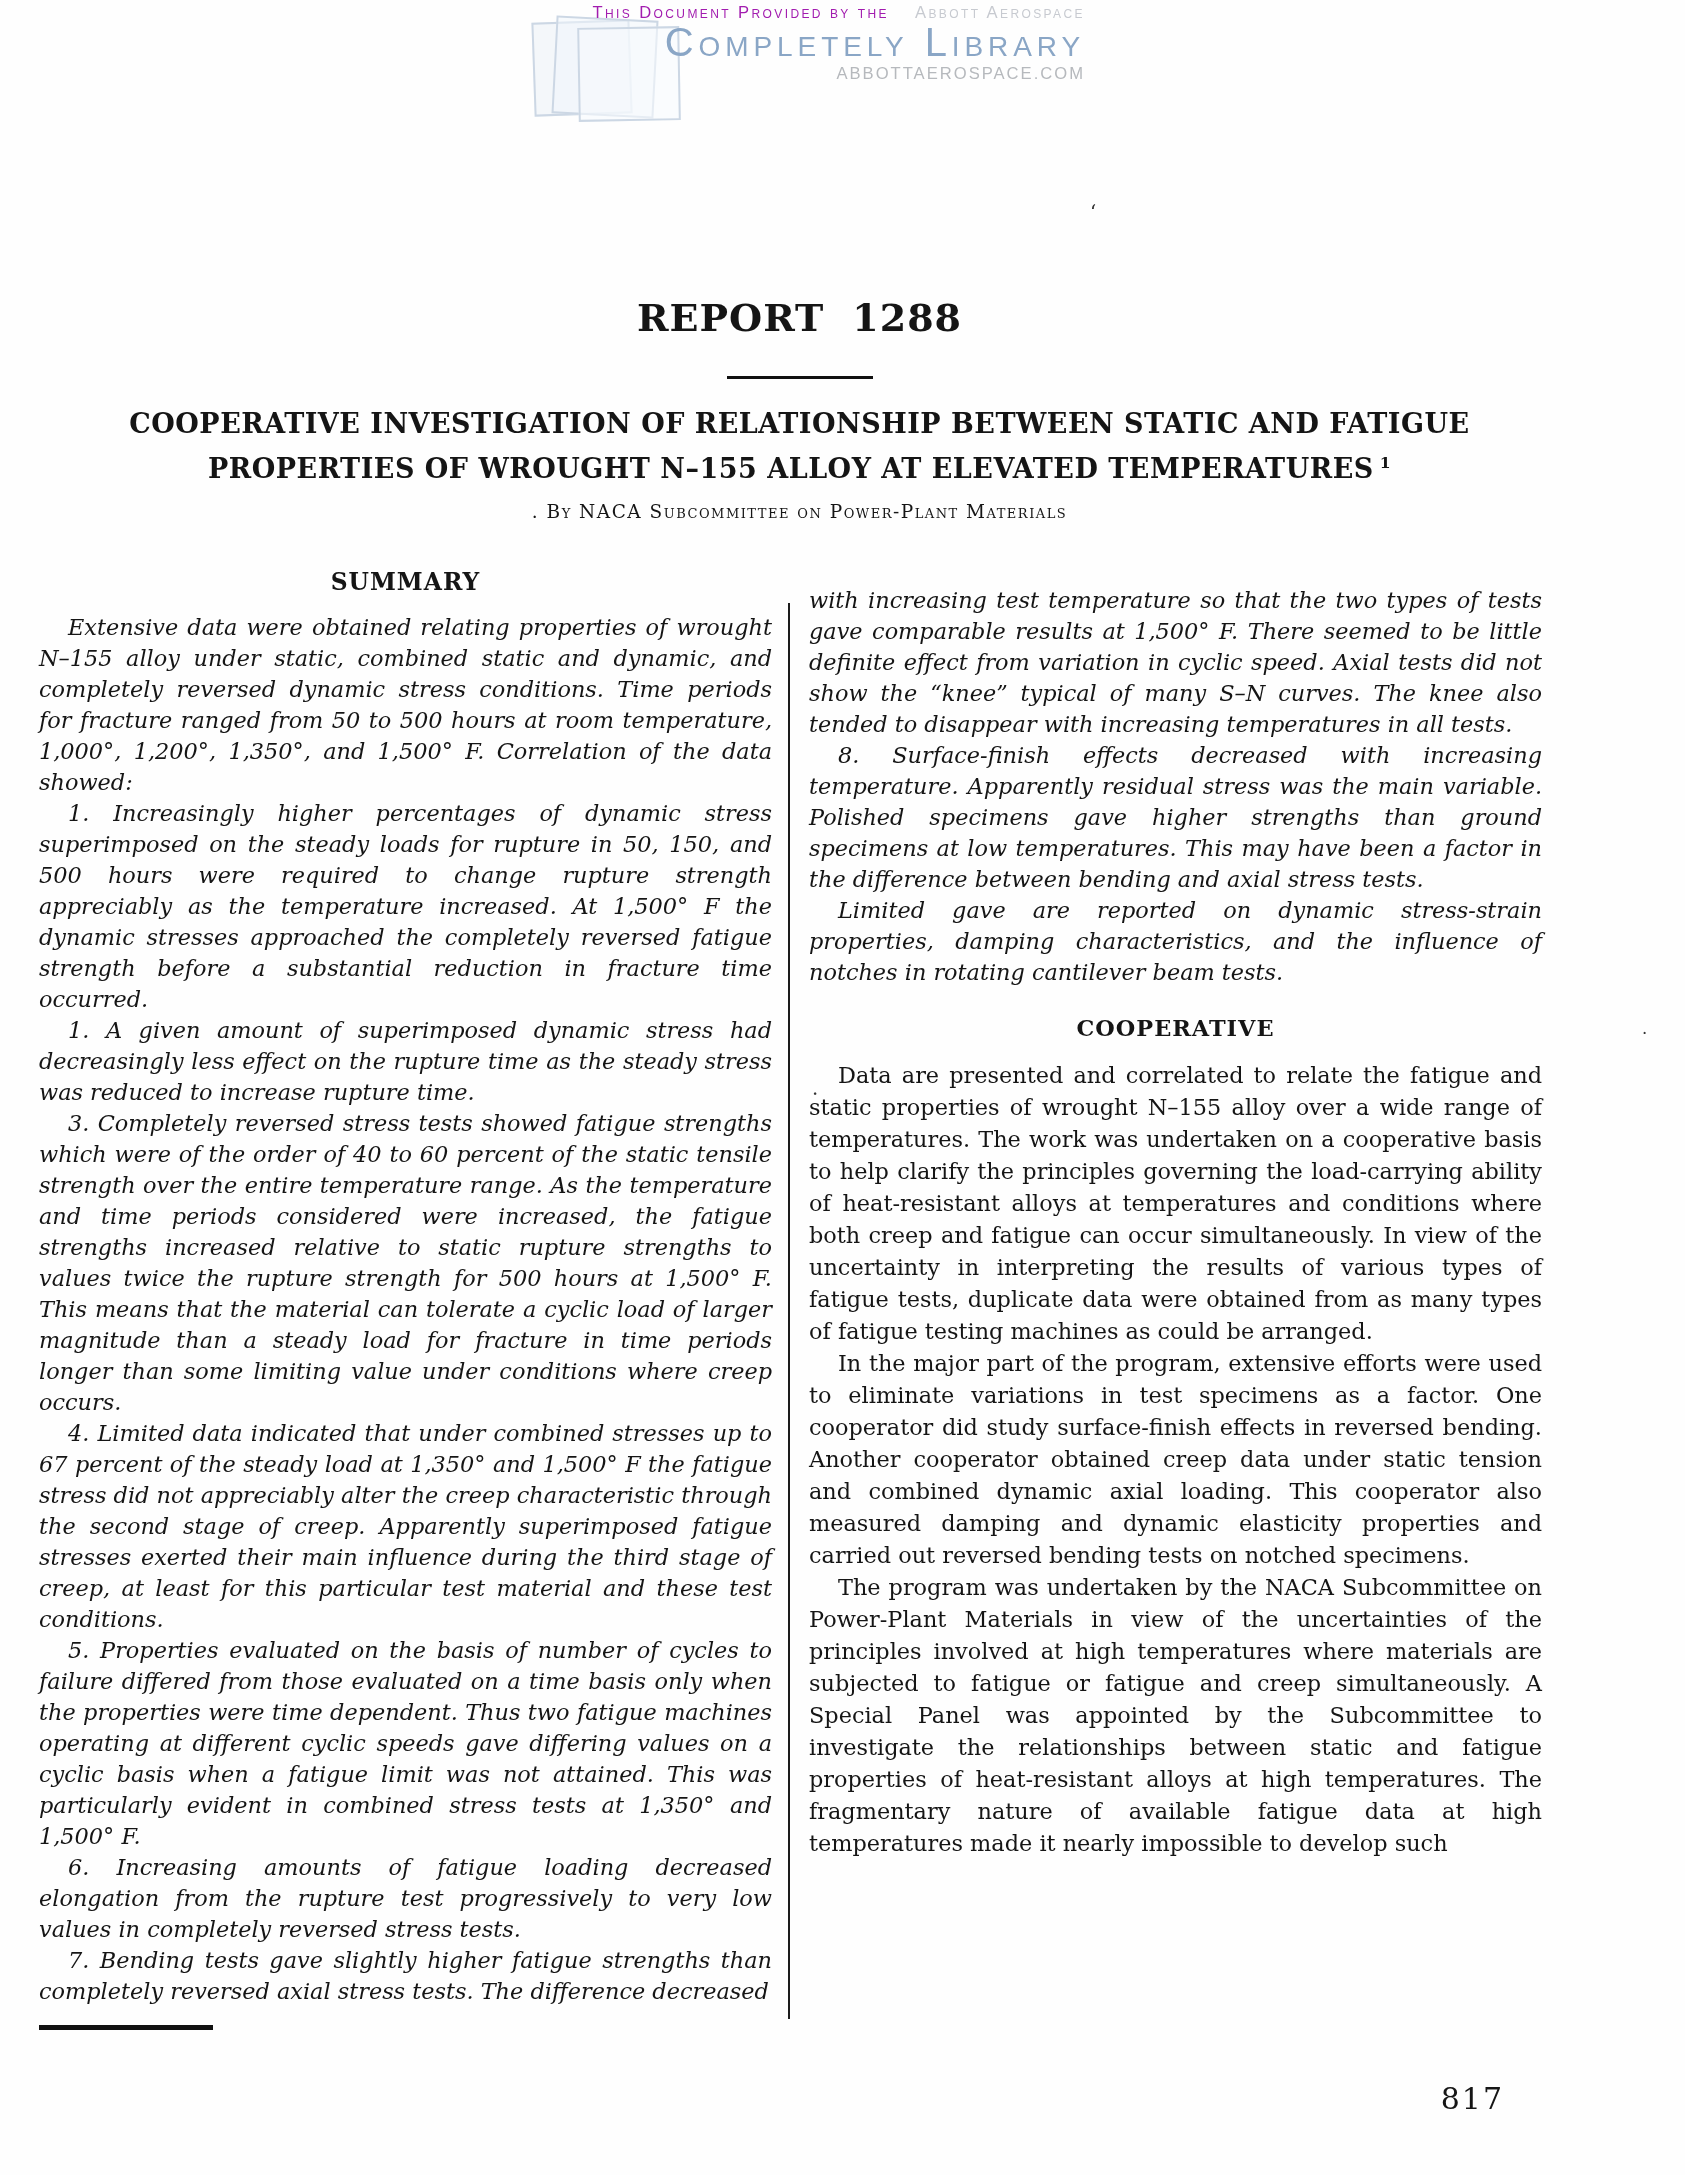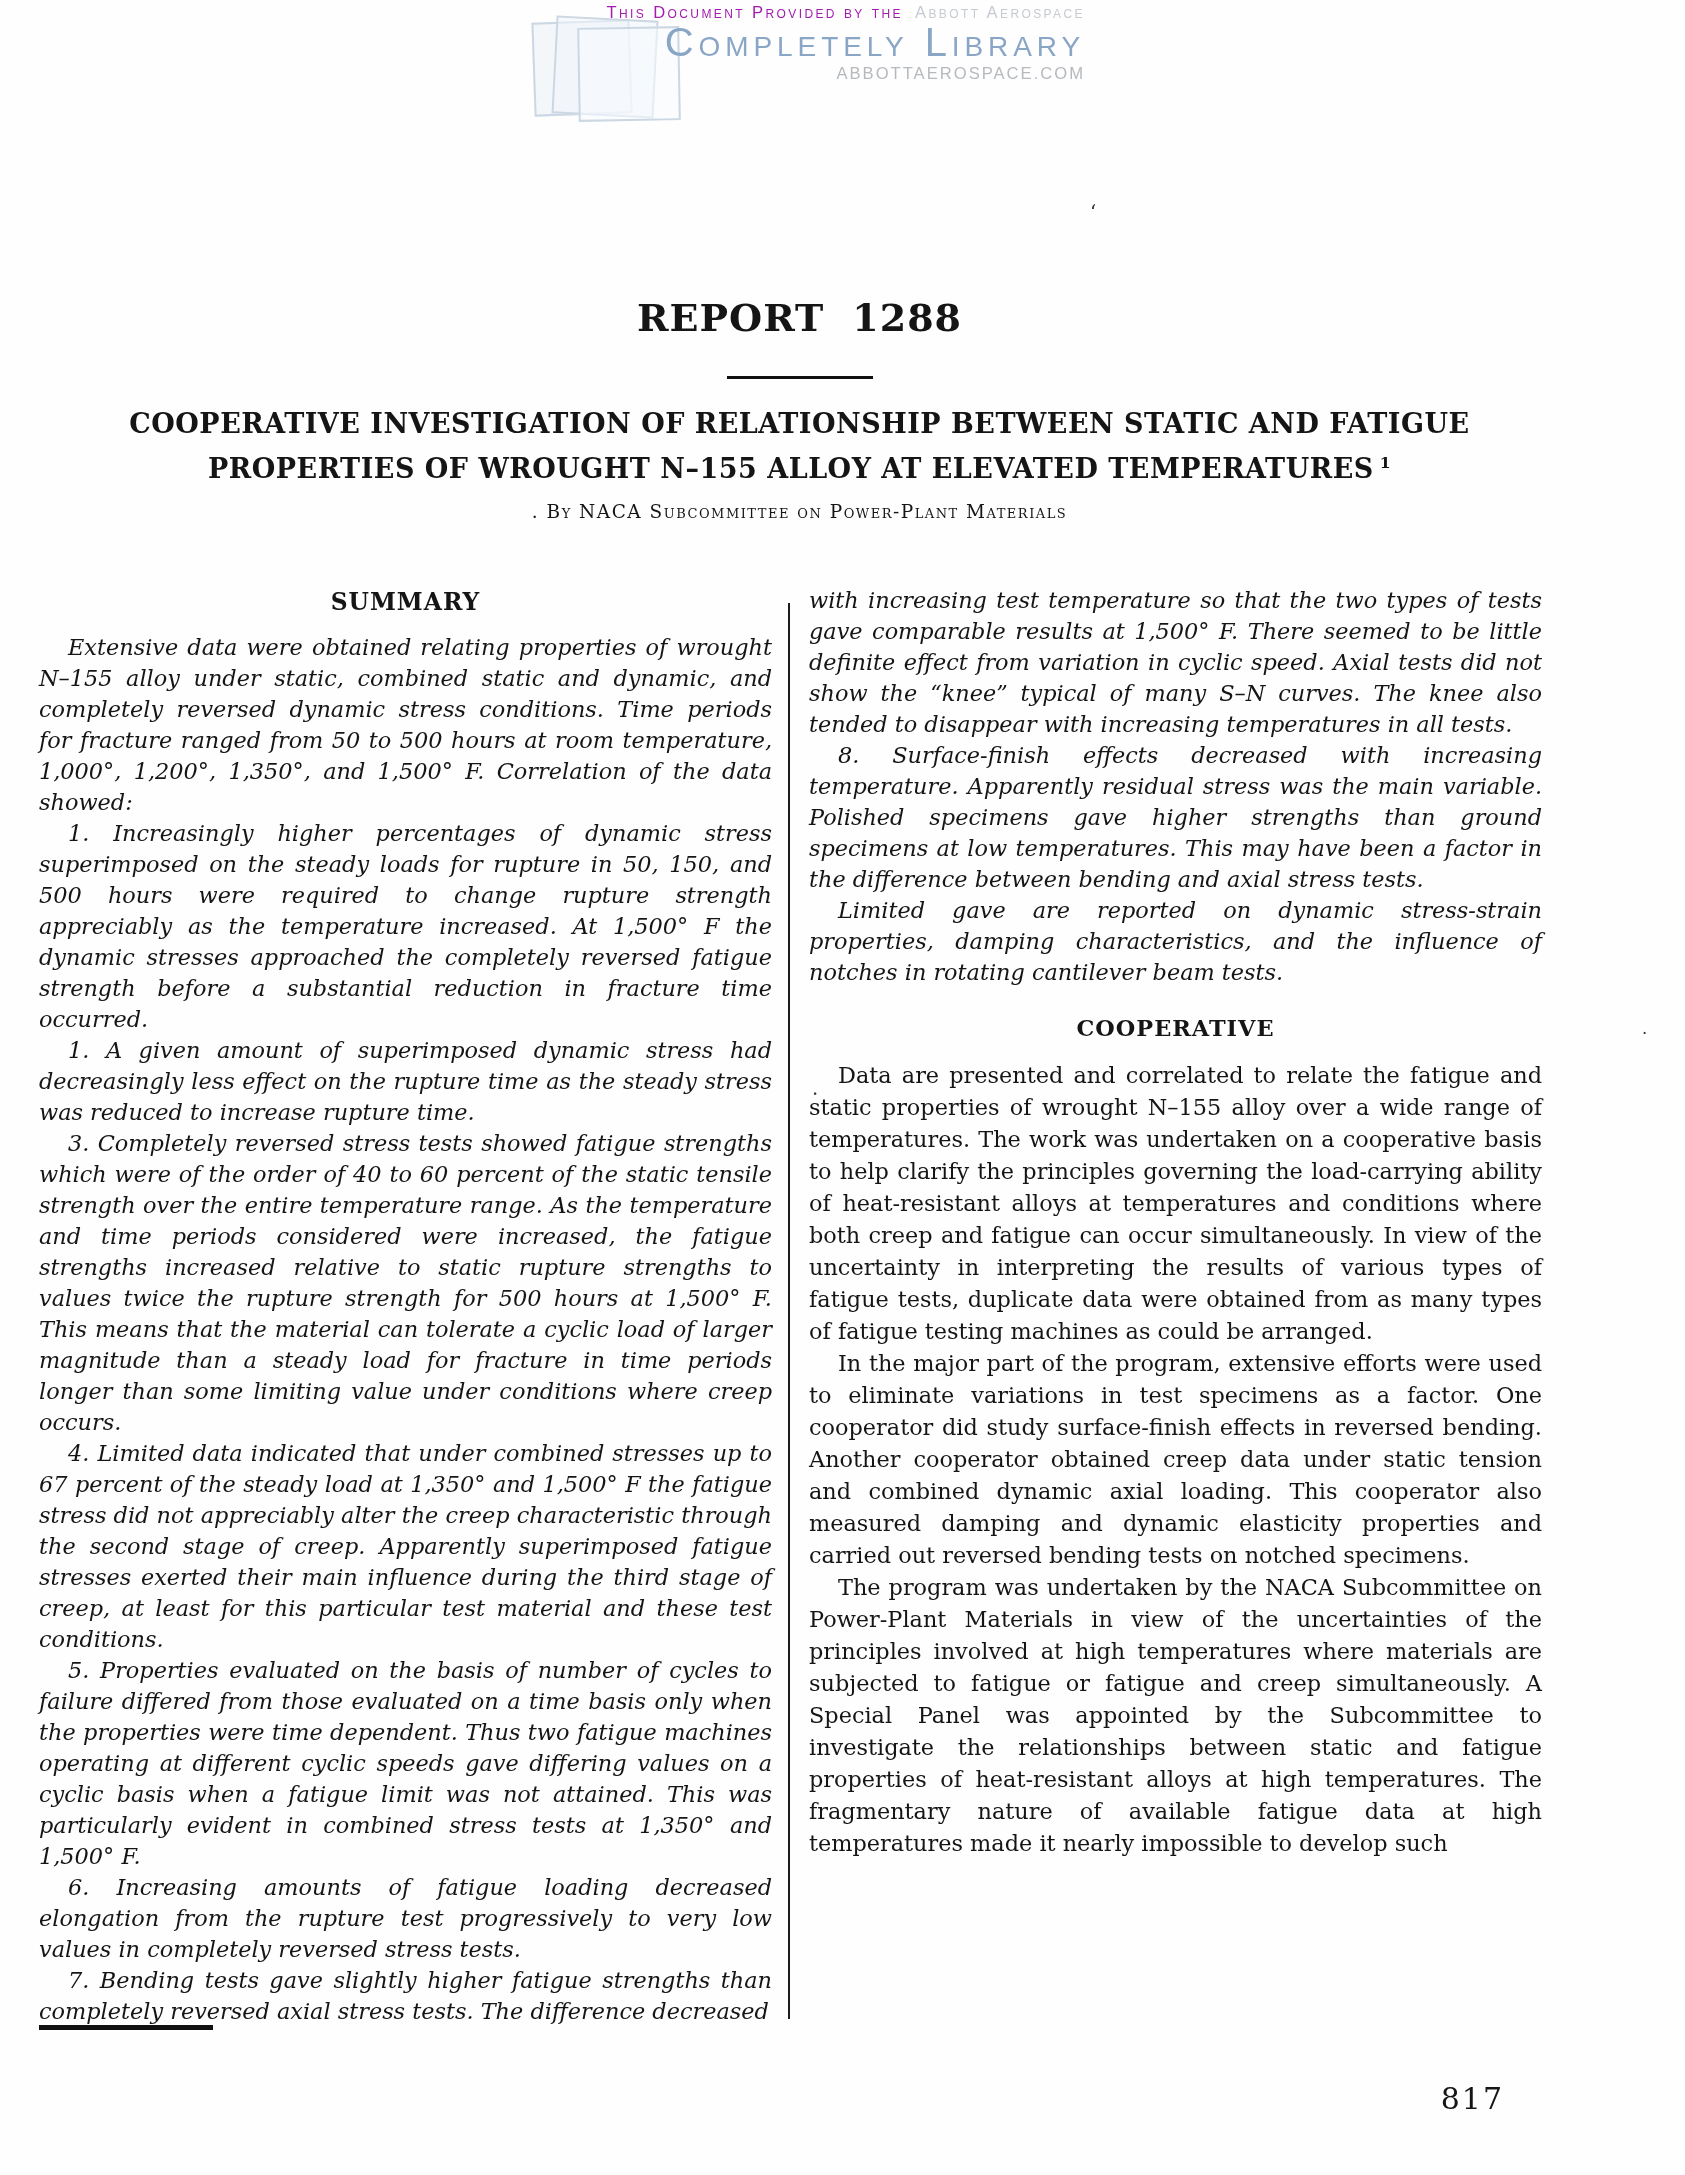--- a/index.html
+++ b/index.html
@@ -12,38 +12,38 @@
   
   .watermark { position:absolute; top:3.9px; left:527px; width:558px; text-align:right; }
   .wm-icon { position:absolute; left:5.9px; top:13.7px; width:156px; height:99px; z-index:0; }
   .wm-sheet { position:absolute; border:2px solid #ccd7e4; background:rgba(232,239,247,0.45); }
   .wm-sheet.s1 { left:0;   top:3.9px;  width:94px;  height:90px; transform:rotate(-2deg); }
   .wm-sheet.s2 { left:21.5px; top:0;   width:98px; height:94px; transform:rotate(3deg); background:rgba(240,246,252,0.55); }
   .wm-sheet.s3 { left:45px; top:9.8px; width:98px; height:90px; transform:rotate(-1deg); background:rgba(246,250,253,0.6); }
   .wm-text { position:relative; z-index:1; font-family:"Liberation Sans", sans-serif; }
   .wm-line1 { font-variant:small-caps; font-size:16.6px; letter-spacing:2.4px; line-height:17.6px; }
   .wm-provided { color:#a21caf; }
-  .wm-brand { color:#c7cad0; margin-left:12px; }
+  .wm-brand { color:#c7cad0; margin-left:26px; }
   .wm-line2 { font-variant:small-caps; font-size:40px; line-height:39px; letter-spacing:4.9px; color:#8aa6c6; margin-top:2px; }
   .wm-line3 { font-size:16.6px; letter-spacing:2px; color:#b6b9bd; line-height:19.5px; margin-top:2px; }
 
   
   .front { position:absolute; left:39px; top:0; width:1521px; text-align:center; }
   .report-number { position:absolute; top:295px; left:0; width:100%;
     font-size:38px; font-weight:bold; letter-spacing:1px; word-spacing:13.7px; }
   .title-rule { position:absolute; top:376px; left:688px; width:146px; height:2.9px; background:#111; }
   .report-title { position:absolute; top:404px; left:0; width:100%;
     font-size:27px; font-weight:bold; line-height:39px; letter-spacing:0.5px; }
   .report-title sup { font-size:15.6px; margin-left:5.9px; }
   .byline { position:absolute; top:501px; left:0; width:100%;
     font-variant:small-caps; font-size:18.5px; letter-spacing:1.5px; }
 
   
   .col { position:absolute; width:733px; text-align:justify; }
-  .col-left  { left:39px;  top:588px; }
+  .col-left  { left:39px;  top:568px; }
   .col-right { left:809px; top:585px; }
   .col-divider { position:absolute; left:788px; top:603px; width:2px; height:1416px; background:#1c1c1c; }
 
   .summary-heading { text-align:center; font-weight:bold; font-size:23.4px;
     letter-spacing:1px; margin:0 0 15.6px 0; }
   .par { margin:0; font-style:italic; font-size:22.4px; line-height:31px; text-indent:29px; }
   .par.noindent { text-indent:0; }
 
   .intro-heading { text-align:center; font-weight:bold; font-size:22.4px;
     letter-spacing:1px; margin:27px 0 17.6px 0; }

